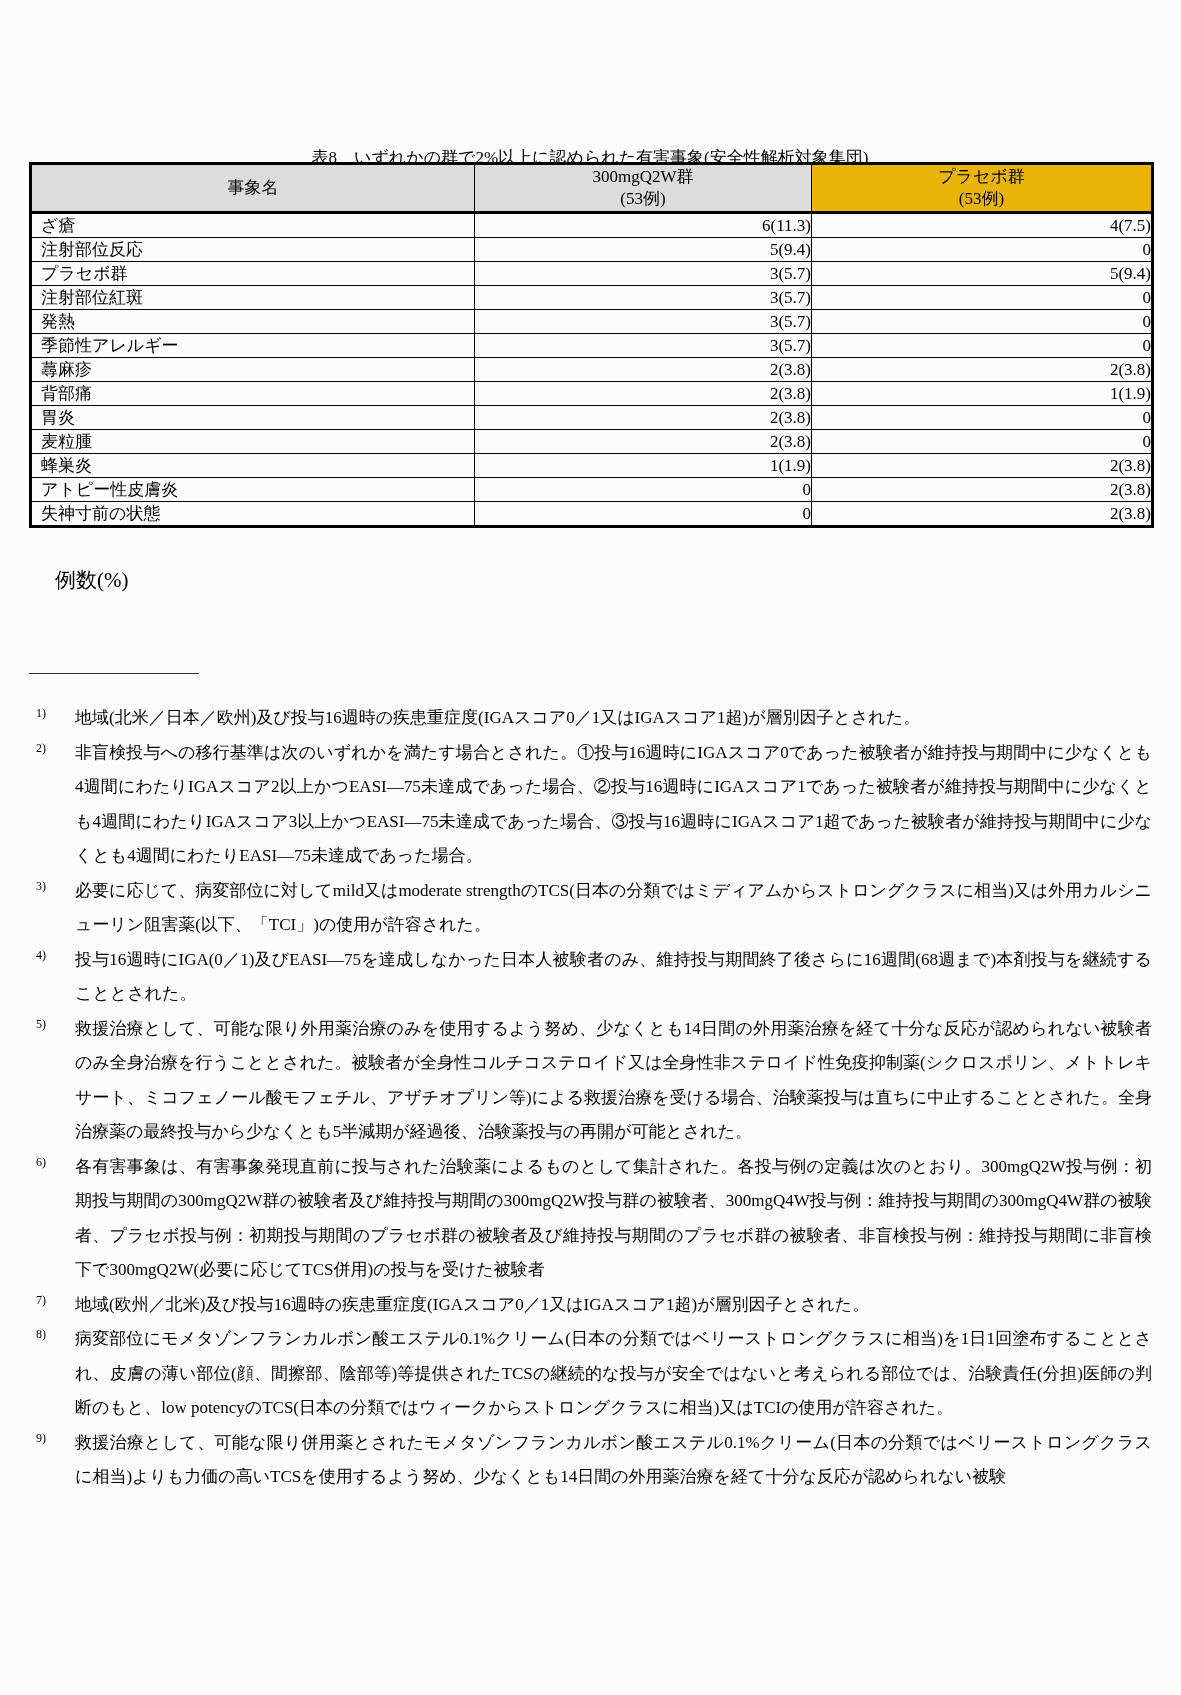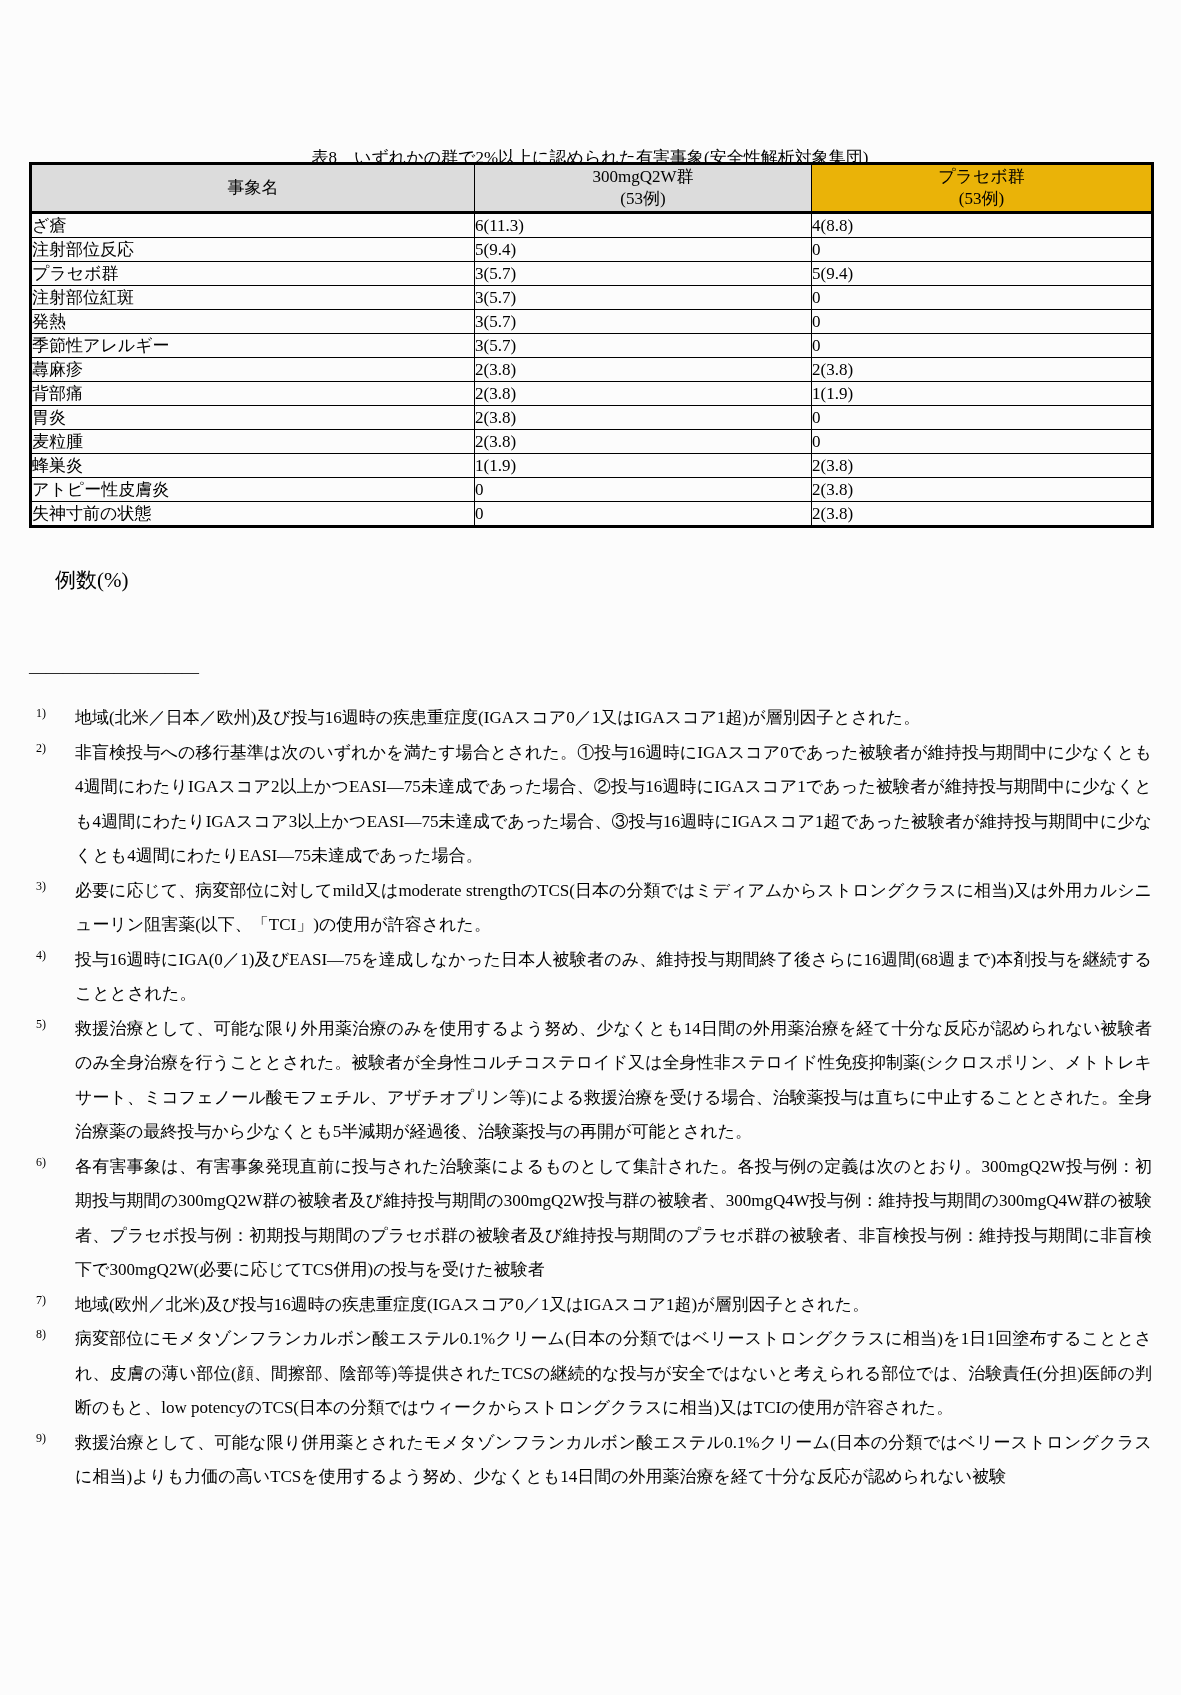--- a/index.html
+++ b/index.html
@@ -23,22 +23,22 @@
   }
   .ae-table th,.ae-table td{
     border:1px solid #000;padding:0;vertical-align:middle;
     overflow:hidden;white-space:nowrap;
   }
   .ae-table thead th{
     background:#dcdcdc;border-bottom:3px solid #000;
     font-weight:normal;text-align:center;height:46px;line-height:22px;
   }
   .ae-table tbody td{height:23px;line-height:23px;}
-  .ae-table td.name{text-align:left;margin-top:40px;}
-  .ae-table td.val{text-align:left;}
+  .ae-table td.name{text-align:left;padding-left:9px;margin-top:40px;}
+  .ae-table td.val{text-align:right;}
 
   .count-note{position:absolute;top:566px;left:55px;font-size:21px;}
 
   .fn-separator{
     position:absolute;top:662px;left:29px;
     font-size:17px;letter-spacing:0px;white-space:nowrap;
   }
 
   .footnotes{position:absolute;top:701px;left:29px;width:1123px;}
   .footnote{
@@ -74,21 +74,21 @@
         <th style="background: #eab308;">
           <div>プラセボ群</div>
           <div>(53例)</div>
         </th>
       </tr>
     </thead>
     <tbody>
       <tr>
           <td class="name">ざ瘡</td>
           <td class="val">6(11.3)</td>
-          <td class="val">4(8.8)</td>
+          <td class="val">4(7.5)</td>
         </tr>
       <tr>
           <td class="name">注射部位反応</td>
           <td class="val">5(9.4)</td>
           <td class="val">0</td>
         </tr>
       <tr>
           <td class="name">プラセボ群</td>
           <td class="val">3(5.7)</td>
           <td class="val">5(9.4)</td>

